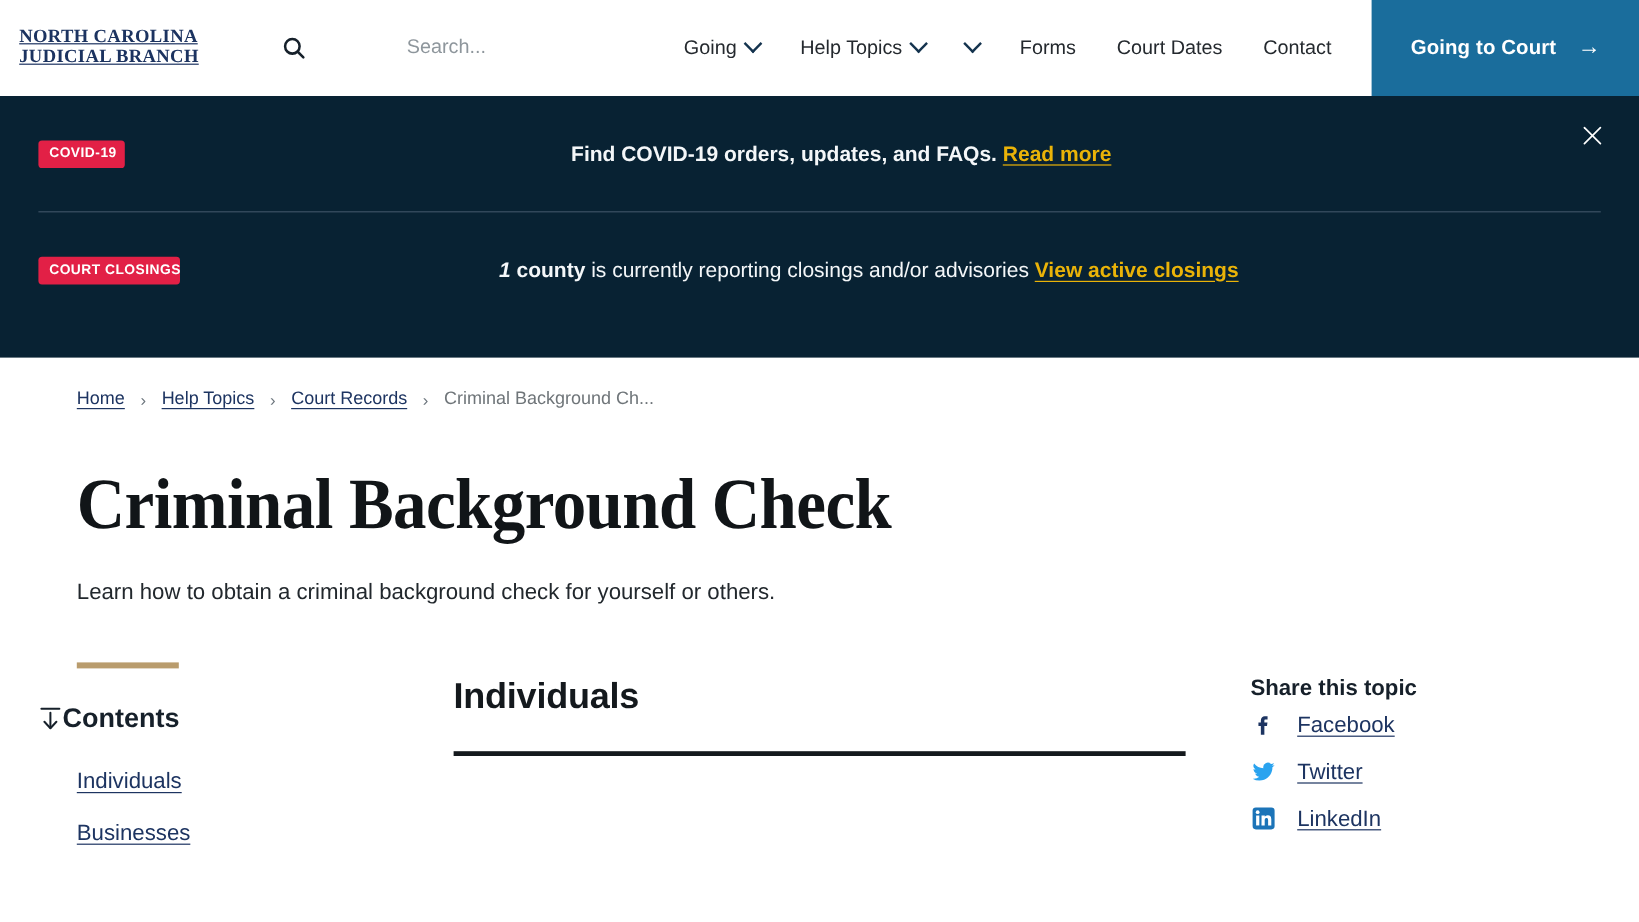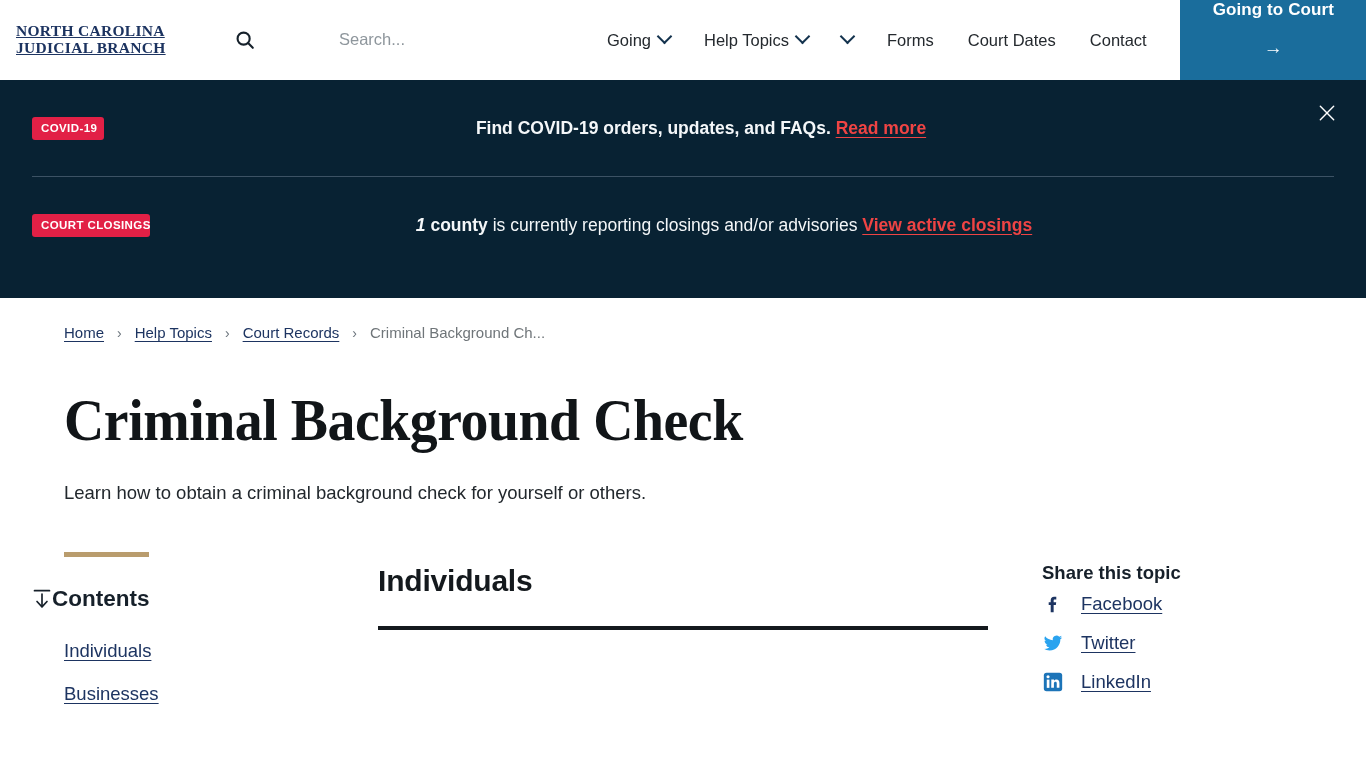--- a/index.html
+++ b/index.html
@@ -101,21 +101,20 @@
     align-items: center;
     gap: 18px;
     padding: 0 32px 0 33px;
     font-size: 17px;
     font-weight: 600;
     text-decoration: none;
     margin-left: 16px;
     white-space: nowrap;
     cursor: pointer;
     letter-spacing: 0.1px;
-    flex-direction: column;
   }
   .cta-arrow { font-size: 19px; line-height: 1; }
 
   
   .alerts {
     position: relative;
     background: #082233;
     padding: 0 0 0 0;
     height: 218px;
   }
@@ -164,21 +163,21 @@
   .badge.wide { width: 118px; }
   .alert-text {
     color: #f4f7f9;
     font-size: 17.5px;
     margin-left: auto;
     margin-right: auto;
     transform: translateX(-18px);
     white-space: nowrap;
   }
   .alert-link {
-    color: #ef4444;
+    color: #eab308;
     font-weight: 700;
     text-decoration: underline;
     text-underline-offset: 3px;
     cursor: pointer;
   }
   .bold { font-weight: 700; }
   .bold-italic { font-weight: 700; font-style: italic; }
 
   
   .breadcrumb {

